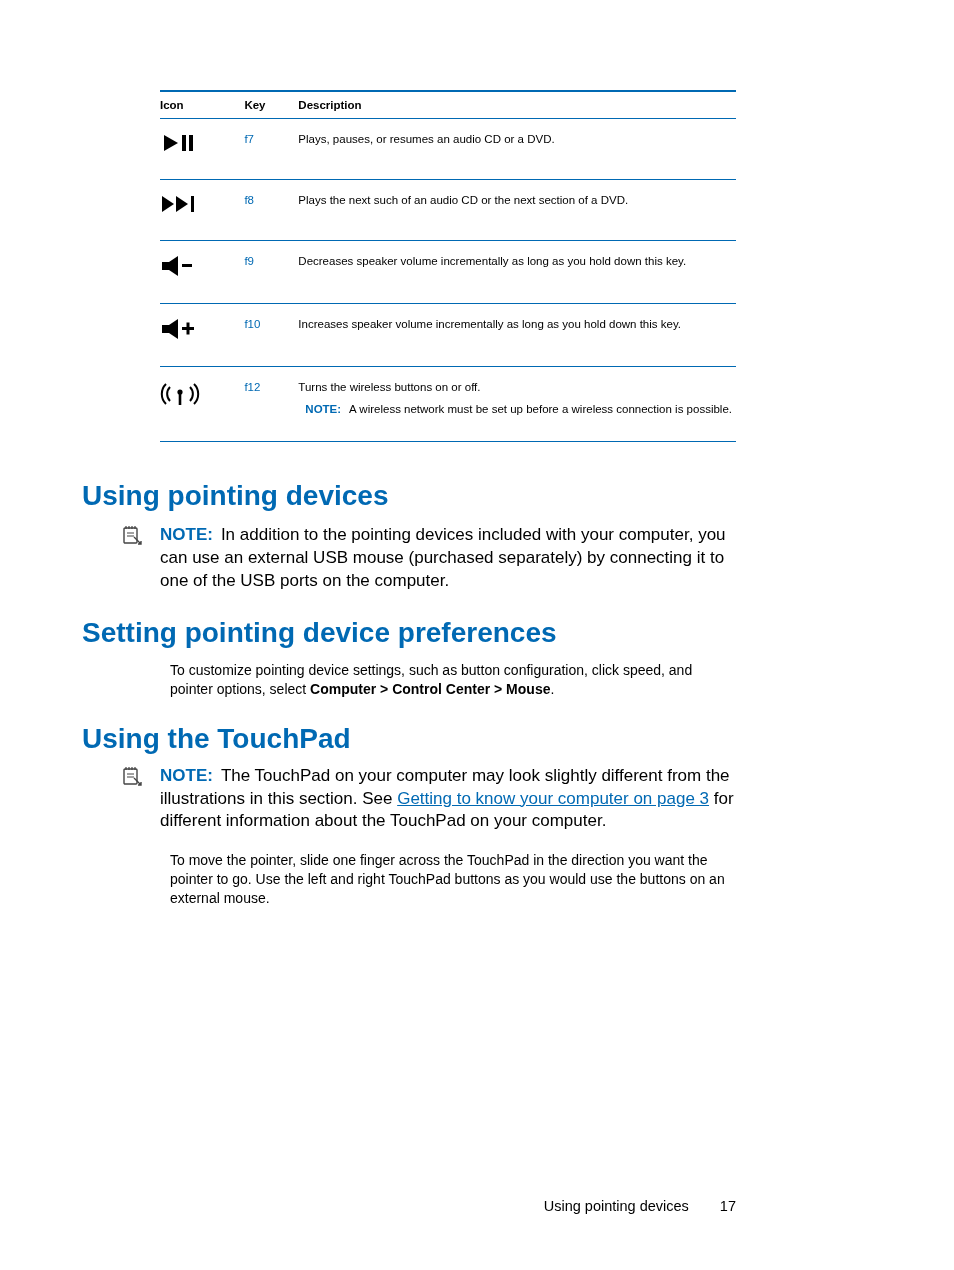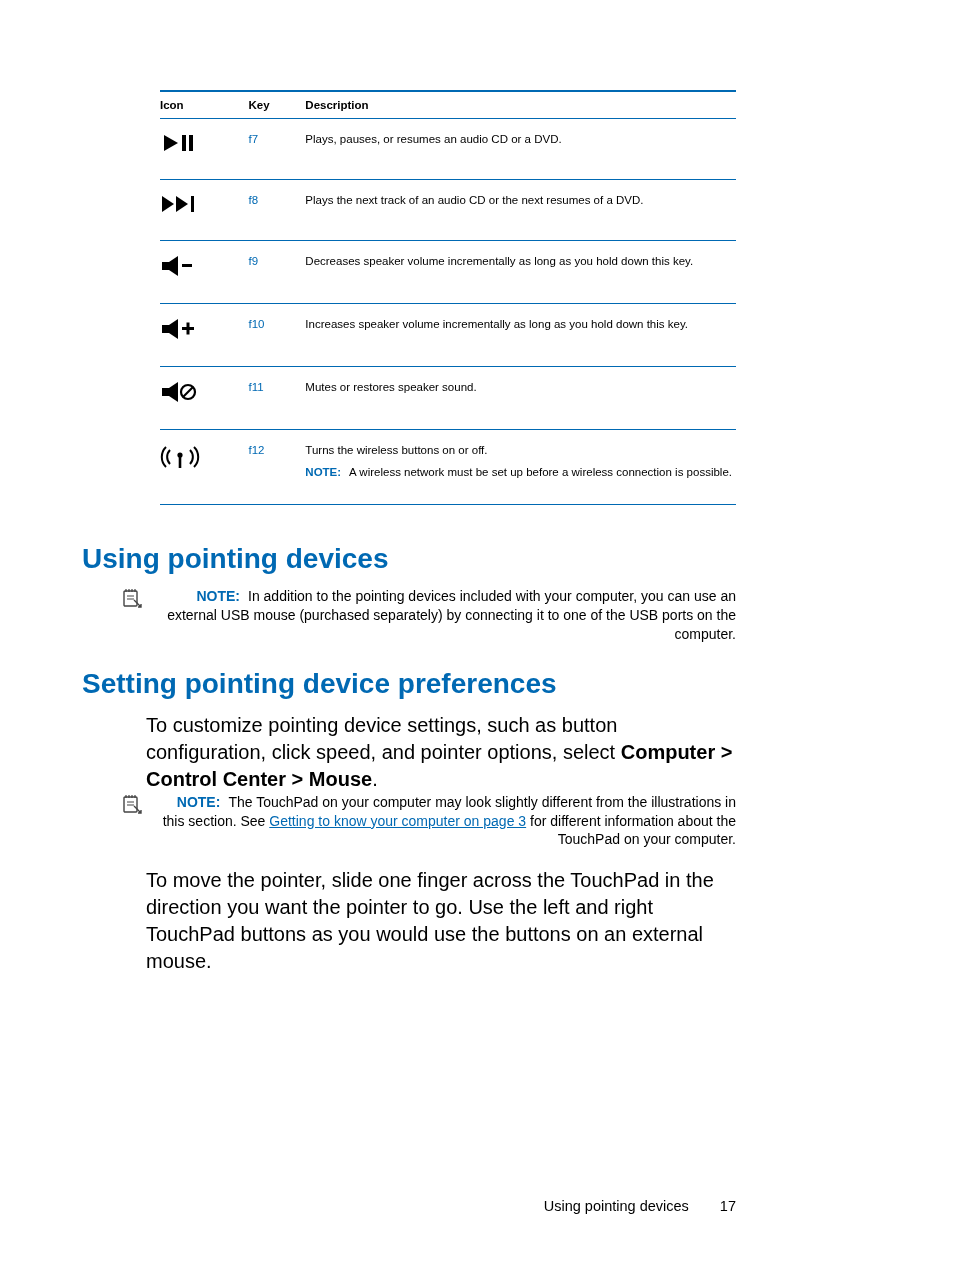--- a/index.html
+++ b/index.html
@@ -40,60 +40,59 @@
     vertical-align: top;
     border-bottom: 1px solid #0069b3;
   }
   table.keytable .col-icon { width: 135px; }
   table.keytable .col-key { width: 90px; }
   table.keytable .key-link {
     color: #0069b3;
     text-decoration: none;
   }
   .iconcell svg { display: block; }
-  .desc-note { margin-top: 10px; white-space: nowrap; }
+  .desc-note { margin-top: 10px; white-space: nowrap; margin-left: 7px; }
   .desc-note .note-label {
     font-weight: bold;
     color: #0069b3;
     margin-right: 8px;
   }
   h1.section-h1 {
     color: #0069b3;
     font-weight: bold;
     font-size: 28px;
     margin: 38px 0 12px 0;
   }
   h2.section-h2 {
     color: #0069b3;
     font-weight: bold;
     font-size: 28px;
     margin: 24px 0 10px 0;
   }
   .note-block {
     margin-left: 40px;
-    font-size: 14px;
+    font-size: 17px;
     line-height: 1.35;
     position: relative;
     padding-left: 38px;
     color: #000;
-    text-align: right;
   }
   .note-block .note-icon {
     position: absolute;
     left: 0;
     top: 1px;
   }
   .note-block .note-label {
     font-weight: bold;
     color: #0069b3;
     margin-right: 8px;
   }
   .body-para {
-    margin-left: 64px;
-    font-size: 20px;
+    margin-left: 88px;
+    font-size: 14px;
     line-height: 1.35;
     margin-top: 12px;
     margin-bottom: 0;
     color: #000;
   }
   .body-para .bold { font-weight: bold; }
   a.cross-ref {
     color: #0069b3;
   }
   .footer {
@@ -140,21 +139,21 @@
 
       <tr>
         <td class="iconcell">
           <svg width="40" height="20" viewBox="0 0 40 20">
             <polygon points="2,2 14,10 2,18" fill="#000"></polygon>
             <polygon points="16,2 28,10 16,18" fill="#000"></polygon>
             <rect x="31" y="2" width="3" height="16" fill="#000"></rect>
           </svg>
         </td>
         <td><a href="#" class="key-link">f8</a></td>
-        <td>Plays the next track of an audio CD or the next resumes of a DVD.</td>
+        <td>Plays the next such of an audio CD or the next section of a DVD.</td>
       </tr>
 
       <tr>
         <td class="iconcell">
           <svg width="40" height="22" viewBox="0 0 40 22">
             <rect x="2" y="7" width="7" height="8" fill="#000"></rect>
             <polygon points="9,7 18,1 18,21 9,15" fill="#000"></polygon>
             <rect x="22" y="9" width="10" height="3" fill="#000"></rect>
           </svg>
         </td>
@@ -168,32 +167,20 @@
             <rect x="2" y="7" width="7" height="8" fill="#000"></rect>
             <polygon points="9,7 18,1 18,21 9,15" fill="#000"></polygon>
             <rect x="22" y="9" width="12" height="3" fill="#000"></rect>
             <rect x="26.5" y="4.5" width="3" height="12" fill="#000"></rect>
           </svg>
         </td>
         <td><a href="#" class="key-link">f10</a></td>
         <td>Increases speaker volume incrementally as long as you hold down this key.</td>
       </tr>
 
-      <tr>
-        <td class="iconcell">
-          <svg width="40" height="22" viewBox="0 0 40 22">
-            <rect x="2" y="7" width="7" height="8" fill="#000"></rect>
-            <polygon points="9,7 18,1 18,21 9,15" fill="#000"></polygon>
-            <circle cx="28" cy="11" r="7" fill="none" stroke="#000" stroke-width="2.2"></circle>
-            <line x1="23" y1="16" x2="33" y2="6" stroke="#000" stroke-width="2.2"></line>
-          </svg>
-        </td>
-        <td><a href="#" class="key-link">f11</a></td>
-        <td>Mutes or restores speaker sound.</td>
-      </tr>
 
       <tr>
         <td class="iconcell">
           <svg width="40" height="26" viewBox="0 0 40 26">
             <path d="M10 6 A10 10 0 0 0 10 20" fill="none" stroke="#000" stroke-width="2"></path>
             <path d="M6 3 A14 14 0 0 0 6 23" fill="none" stroke="#000" stroke-width="2"></path>
             <path d="M30 6 A10 10 0 0 1 30 20" fill="none" stroke="#000" stroke-width="2"></path>
             <path d="M34 3 A14 14 0 0 1 34 23" fill="none" stroke="#000" stroke-width="2"></path>
             <circle cx="20" cy="11" r="2.6" fill="#000"></circle>
             <rect x="18.7" y="12" width="2.6" height="12" fill="#000"></rect>
@@ -227,20 +214,21 @@
     </span>
     <span class="note-label">NOTE:</span><span>In addition to the pointing devices included with your computer, you can use an external USB mouse (purchased separately) by connecting it to one of the USB ports on the computer.</span>
   </div>
 
   <h2 class="section-h2">Setting pointing device preferences</h2>
 
   <p class="body-para">
     <span>To customize pointing device settings, such as button configuration, click speed, and pointer options, select </span><span class="bold">Computer &gt; Control Center &gt; Mouse</span><span>.</span>
   </p>
 
+  <h2 class="section-h2">Using the TouchPad</h2>
 
   <div class="note-block">
     <span class="note-icon">
       <svg width="20" height="20" viewBox="0 0 20 20">
         <rect x="2" y="3" width="13" height="15" rx="1" fill="none" stroke="#444" stroke-width="1.4"></rect>
         <line x1="4" y1="1" x2="4" y2="4" stroke="#444" stroke-width="1.2"></line>
         <line x1="7" y1="1" x2="7" y2="4" stroke="#444" stroke-width="1.2"></line>
         <line x1="10" y1="1" x2="10" y2="4" stroke="#444" stroke-width="1.2"></line>
         <line x1="13" y1="1" x2="13" y2="4" stroke="#444" stroke-width="1.2"></line>
         <line x1="5" y1="8" x2="12" y2="8" stroke="#444" stroke-width="1"></line>

